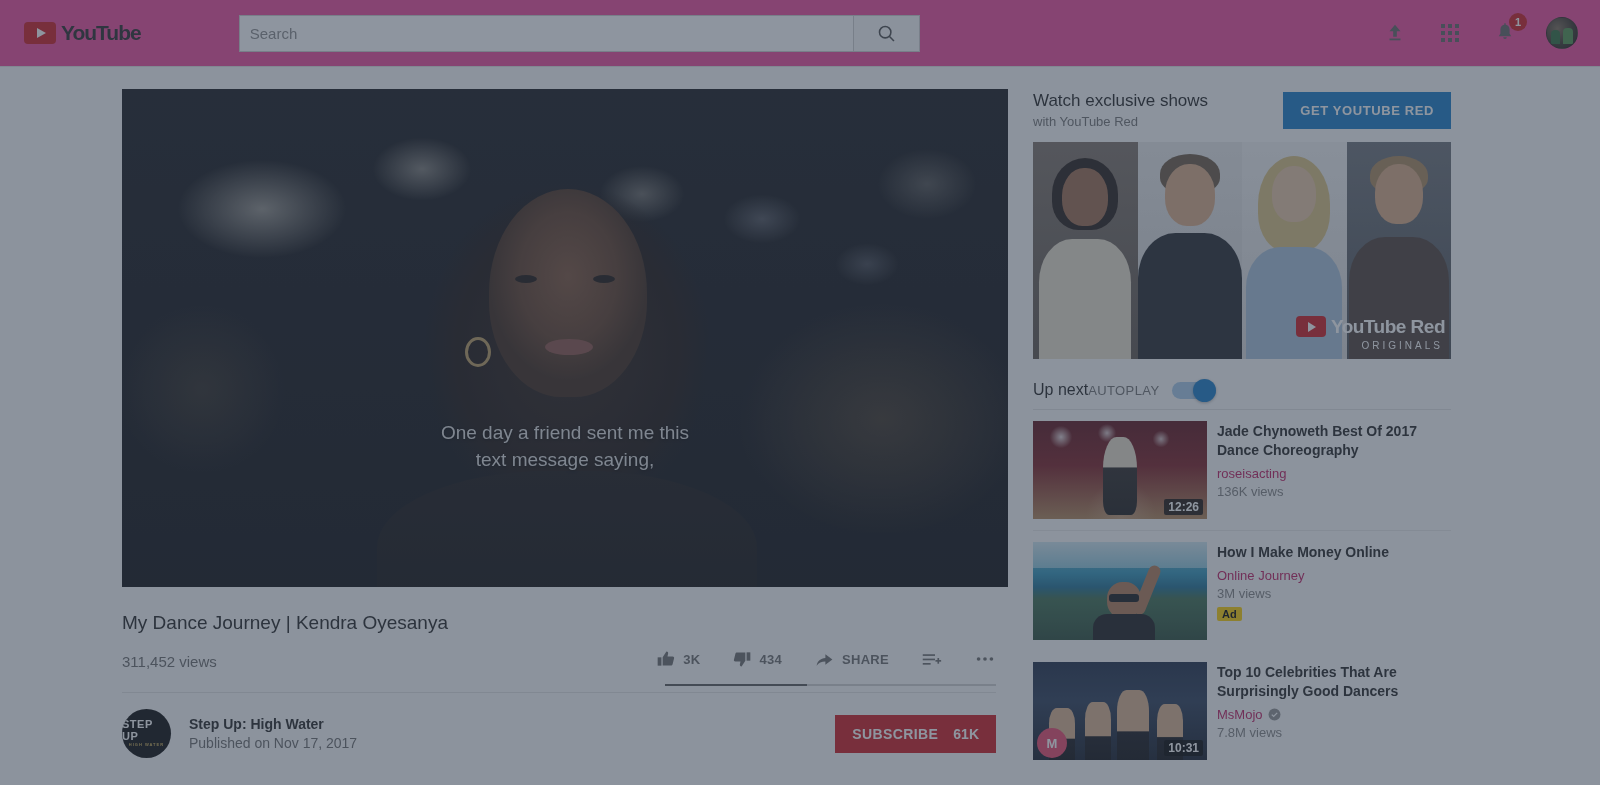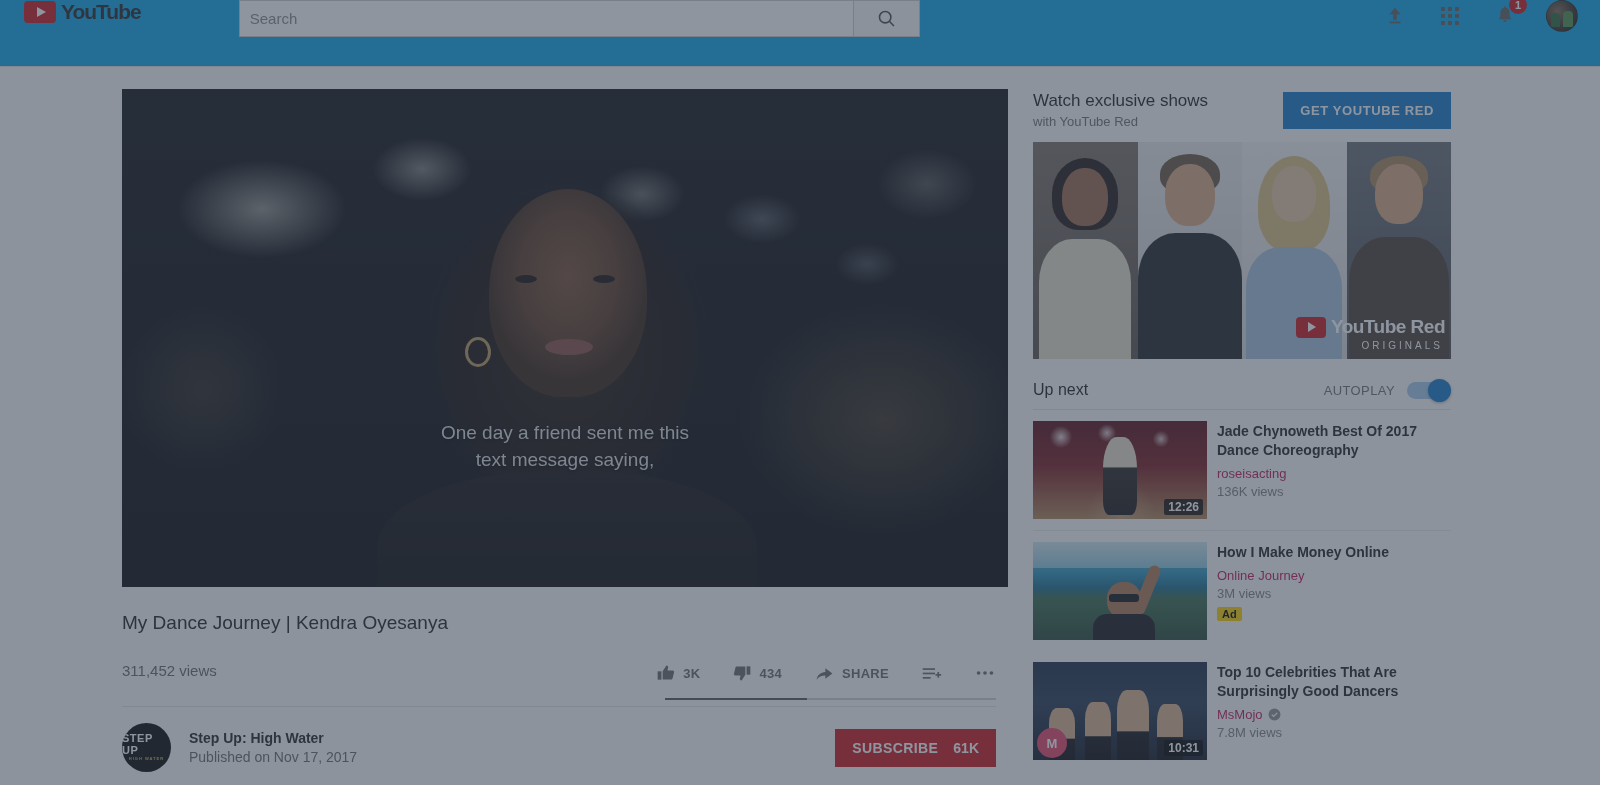--- a/index.html
+++ b/index.html
@@ -22,23 +22,23 @@
     position: absolute; inset: 0;
     background: rgba(54, 66, 84, 0.56);
     z-index: 99;
     pointer-events: none;
   }
 
   
   #masthead {
     position: absolute; top: 0; left: 0;
     width: 1600px; height: 67px;
-    background: #0ea5e9;
+    background: #ec4899;
     border-bottom: 1px solid #e2e2e2;
-    display: flex; align-items: flex-start;
+    display: flex; align-items: center;
   }
   .logo-wrap {
     display: flex; align-items: center;
     margin-left: 24px;
   }
   .yt-logo-mark {
     width: 32px; height: 22px;
     background: #cc181e;
     border-radius: 4px;
     display: flex; align-items: center; justify-content: center;
@@ -190,22 +190,22 @@
     z-index: 5;
   }
 
   
   .video-title {
     margin-top: 23px;
     font-size: 19px; color: #222222; font-weight: normal;
     line-height: 26px;
   }
   .meta-row {
-    margin-top: 26px;
-    display: flex; align-items: flex-start; justify-content: space-between;
+    margin-top: 12px;
+    display: flex; align-items: flex-end; justify-content: space-between;
     position: relative;
   }
   .view-count { font-size: 15px; color: #6a6a6a; }
 
   .actions { display: flex; align-items: center; gap: 0; }
   .action { display: flex; align-items: center; cursor: pointer; color: #6a6a6a; font-size: 13px; }
   .action .lbl { margin-left: 7px; font-weight: bold; letter-spacing: .3px; }
   .action.spaced { margin-left: 32px; }
   .rating-bar {
     position: absolute; right: 0; top: 36px;
@@ -279,35 +279,35 @@
   .pb-body {
     position: absolute; left: 50%; transform: translateX(-50%);
     bottom: 0; border-radius: 36% 36% 0 0;
   }
   .pb-hair { position: absolute; left: 50%; transform: translateX(-50%); border-radius: 50% 50% 40% 40%; }
   .pbl {
     position: absolute; right: 6px; bottom: 8px;
     display: flex; flex-direction: column; align-items: flex-end;
     z-index: 3;
   }
-  .pbl-row { display: flex; align-items: center; }
+  .pbl-row { display: flex; }
   .pbl-mark {
     width: 30px; height: 21px; background: #cc181e; border-radius: 4px;
     display: flex; align-items: center; justify-content: center; margin-right: 5px;
   }
   .pbl-mark .tri {
     width: 0; height: 0; border-left: 8px solid #fff;
     border-top: 5px solid transparent; border-bottom: 5px solid transparent; margin-left: 2px;
   }
   .pbl-text { color: #ffffff; font-size: 19px; font-weight: bold; letter-spacing: -.5px; }
   .pbl-sub { color: #ffffff; font-size: 10px; letter-spacing: 3px; margin-top: 2px; margin-right: 2px; }
 
   .upnext-head {
     margin-top: 14px; height: 34px;
-    display: flex; align-items: center; justify-content: space-between;
+    display: flex; align-items: center; justify-content: flex-start;
   }
   .upnext-label { font-size: 16px; color: #1f1f1f; }
   .autoplay-wrap { display: flex; align-items: center; }
   .autoplay-label { font-size: 13px; color: #717171; letter-spacing: .4px; margin-right: 12px; }
   .toggle {
     width: 44px; height: 17px; border-radius: 9px;
     background: #a6c9e8; position: relative; cursor: pointer;
   }
   .toggle .knob {
     position: absolute; right: 0; top: -3px;

